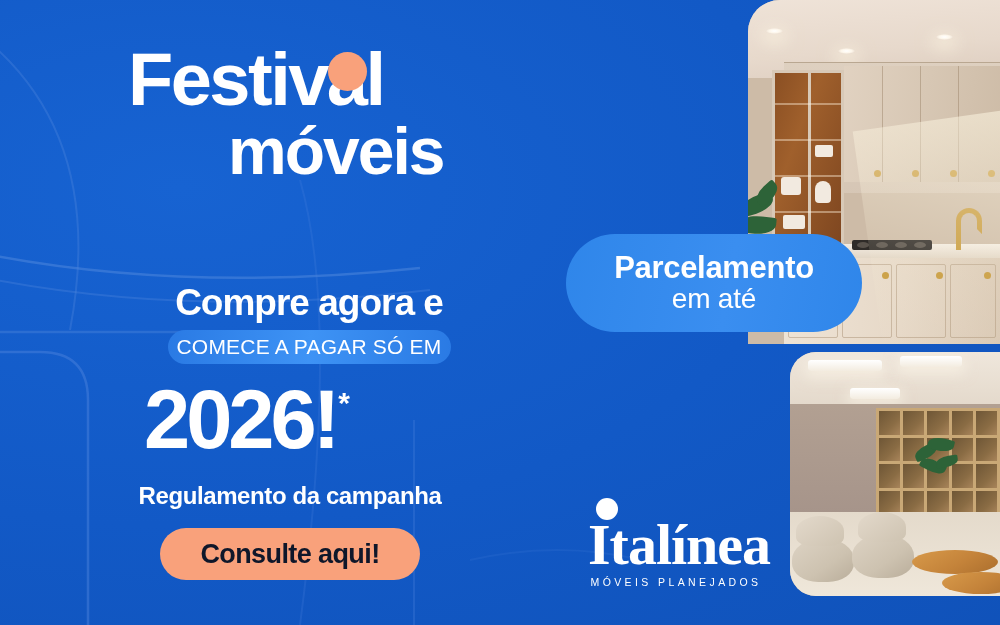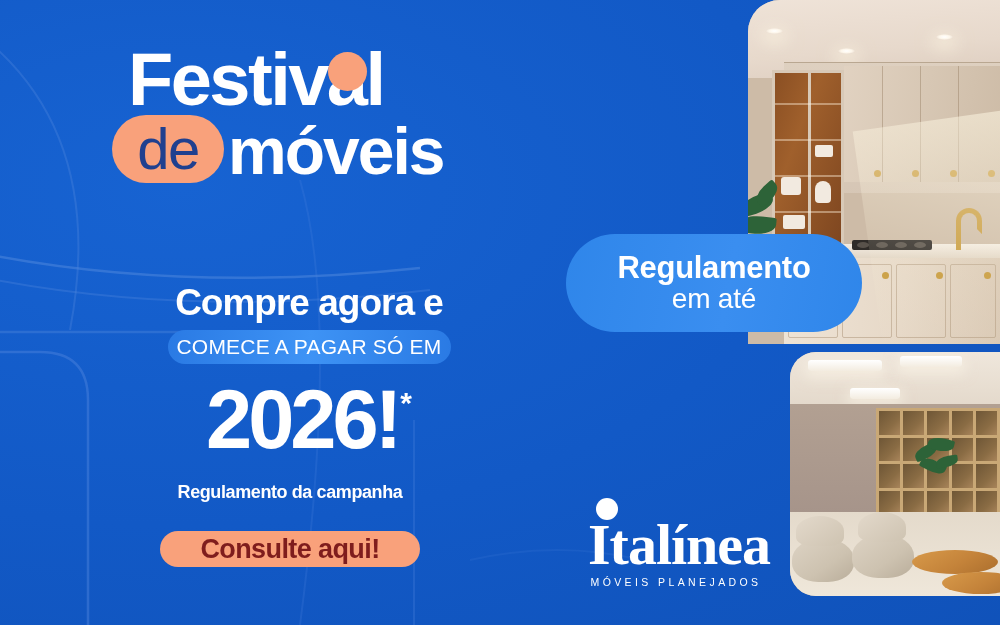--- a/index.html
+++ b/index.html
@@ -338,21 +338,20 @@
     align-items: center;
     justify-content: center;
     color: #ffffff;
     font-size: 21px;
     font-weight: 400;
     letter-spacing: 0.2px;
   }
   .year-row {
     position: relative;
     display: flex;
-    justify-content: center;
     align-items: flex-start;
     margin-top: -2px;
   }
   .year {
     color: #ffffff;
     font-size: 83px;
     font-weight: 800;
     letter-spacing: -4px;
     line-height: 1.02;
   }
@@ -367,34 +366,34 @@
 
   .cta-block {
     position: absolute;
     left: 130px;
     top: 482px;
     width: 320px;
     text-align: center;
   }
   .cta-label {
     color: #ffffff;
-    font-size: 18px;
+    font-size: 24px;
     font-weight: 700;
     letter-spacing: -0.4px;
   }
   .cta-button {
-    margin: 28px auto 0;
+    margin: 18px auto 0;
     width: 260px;
-    height: 36px;
+    height: 52px;
     border-radius: 26px;
     background: #F9A17B;
     display: flex;
     align-items: center;
     justify-content: center;
-    color: #7f1d1d;
+    color: #0f172a;
     font-size: 27px;
     font-weight: 700;
     letter-spacing: -0.6px;
     cursor: pointer;
     border: none;
     font-family: inherit;
   }
 
   
   .logo {
@@ -562,32 +561,31 @@
       <div class="l-chairback" style="left:6px;top:164px;width:48px;height:30px;"></div>
       <div class="l-chair" style="left:62px;top:182px;width:62px;height:44px;"></div>
       <div class="l-chairback" style="left:68px;top:160px;width:48px;height:30px;"></div>
 
       <div class="l-table" style="left:122px;top:198px;width:86px;height:24px;"></div>
       <div class="l-table" style="left:152px;top:220px;width:78px;height:22px;"></div>
     </div>
   </div>
 
   <div class="parcel-badge">
-    <div class="parcel-l1">Regulamento</div>
+    <div class="parcel-l1">Parcelamento</div>
     <div class="parcel-l2">em até</div>
   </div>
 
 
   <div class="left-col">
 
     <div class="title-block">
       <div class="t-line1">Festival</div>
       <div class="dot-i"></div>
       <div class="t-line2">
-        <span class="de-pill">de</span>
         <span>móveis</span>
       </div>
     </div>
 
     <div class="sub-block">
       <div class="sub-line">Compre agora e</div>
       <div class="pagar-pill">COMECE A PAGAR SÓ EM</div>
       <div class="year-row">
         <span class="year">2026!</span>
         <span class="asterisk">*</span>

